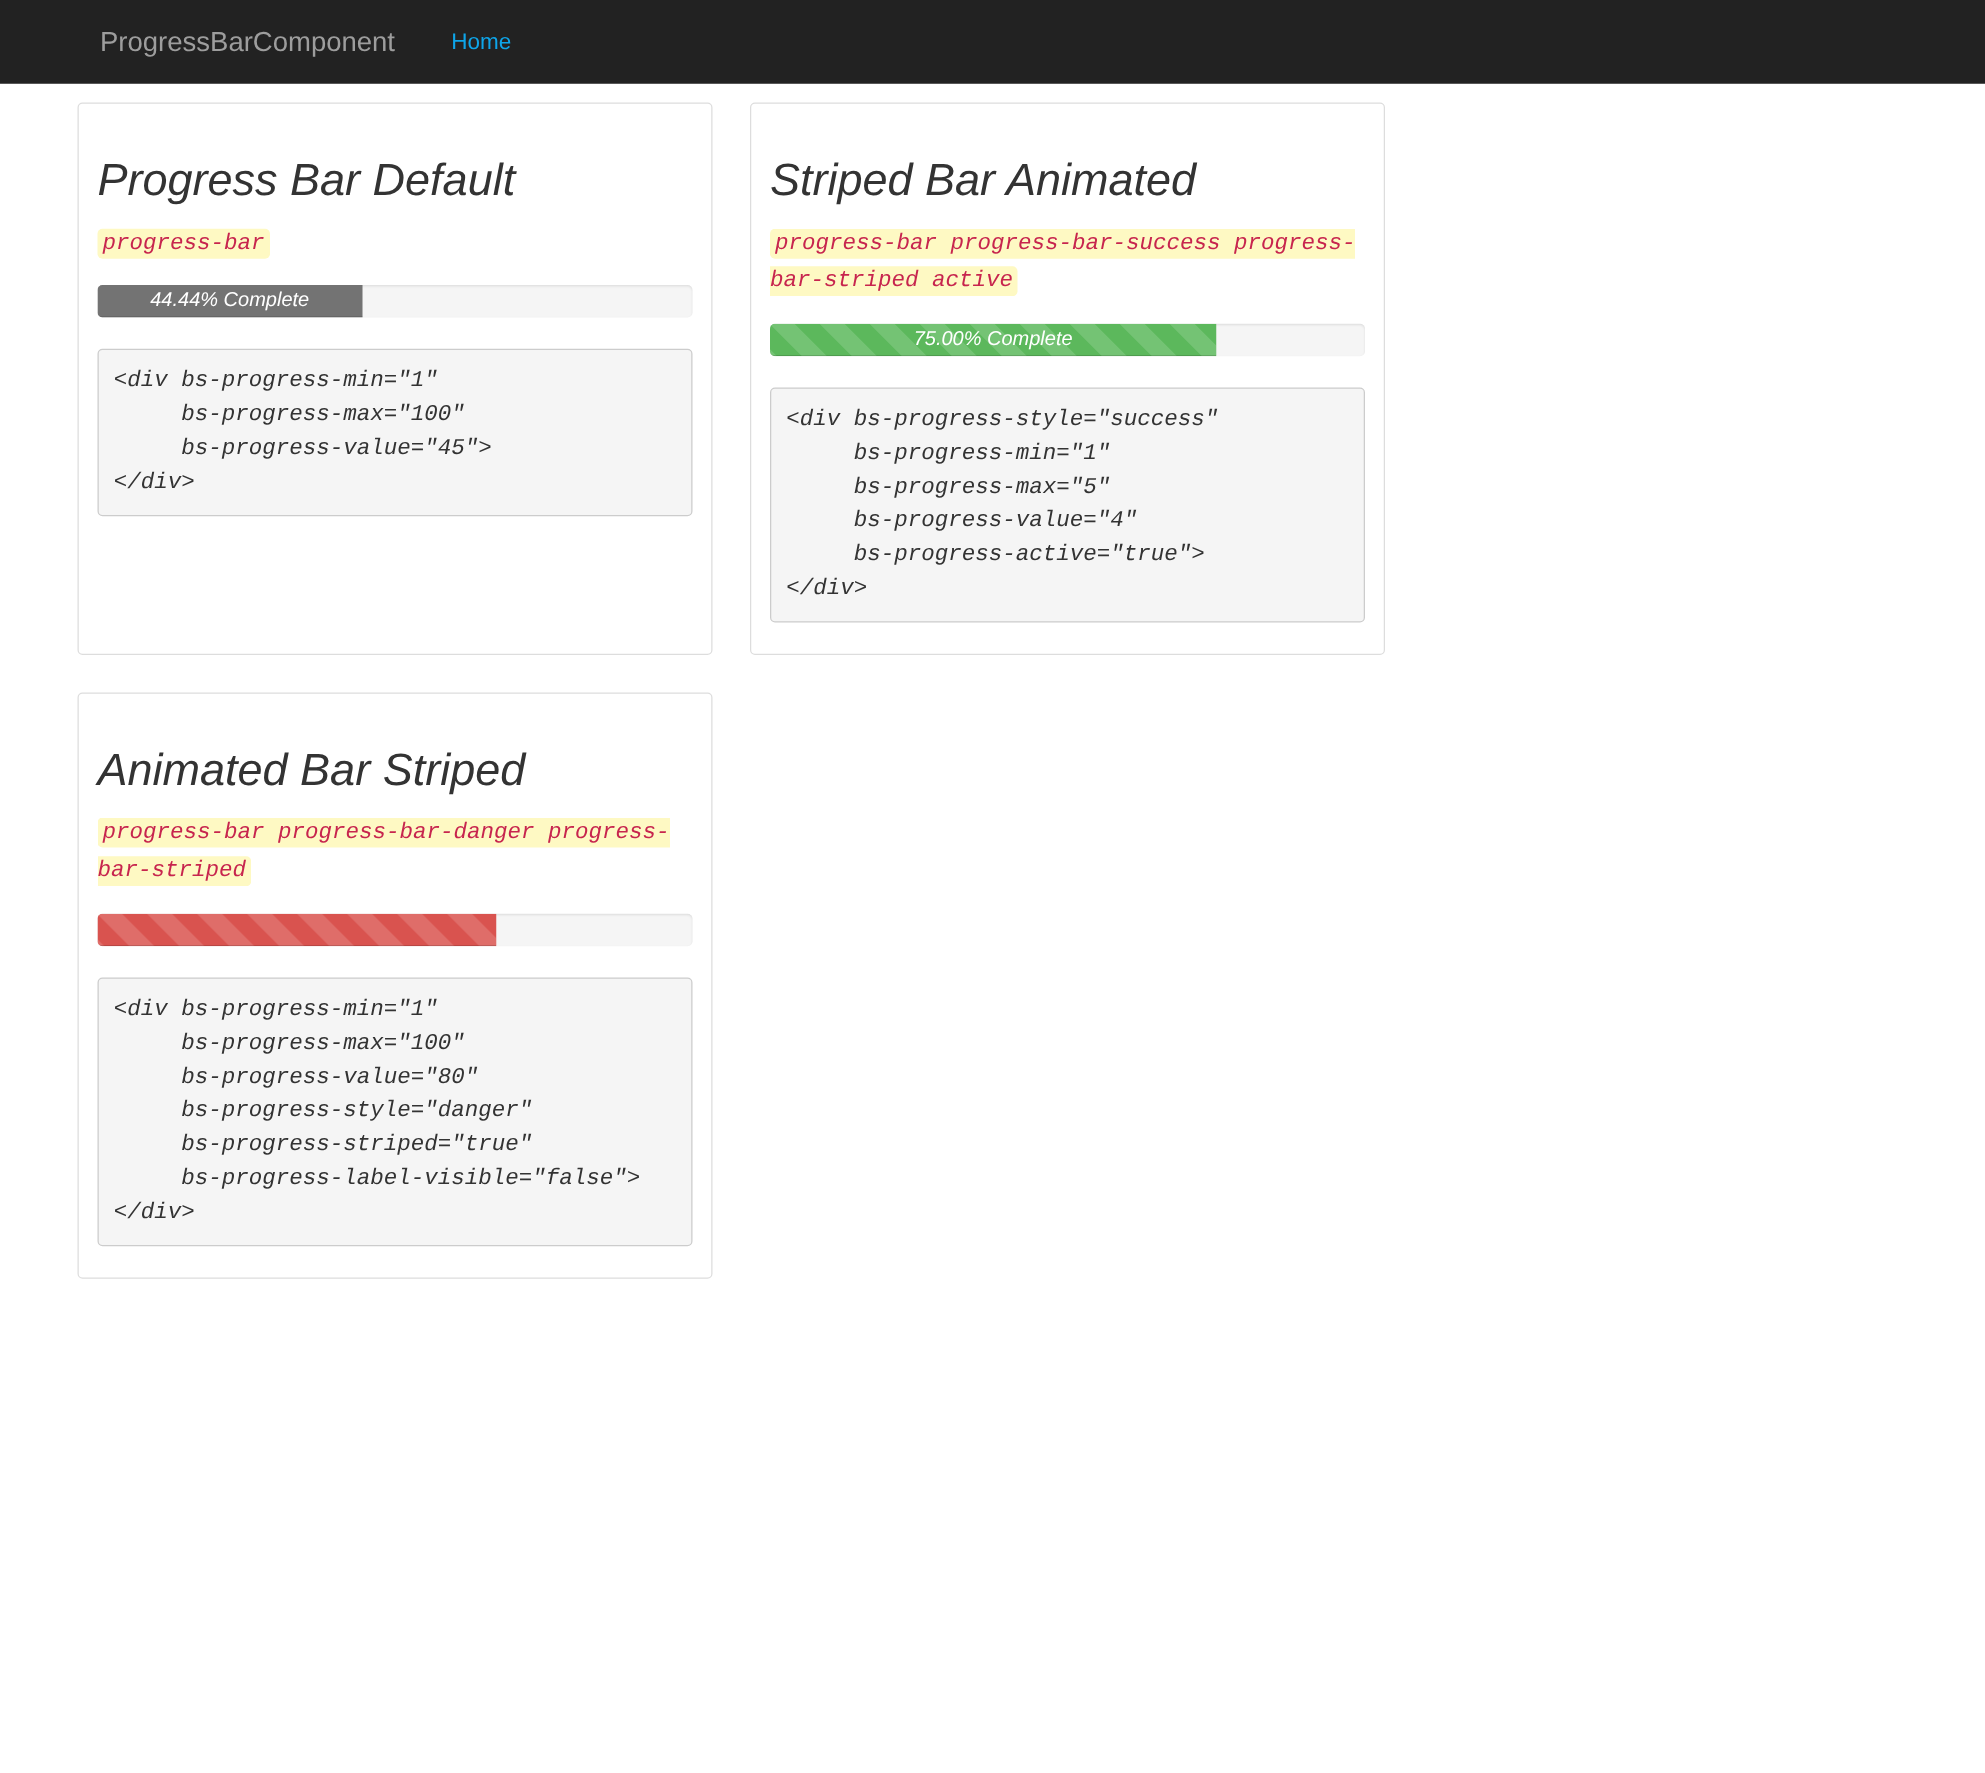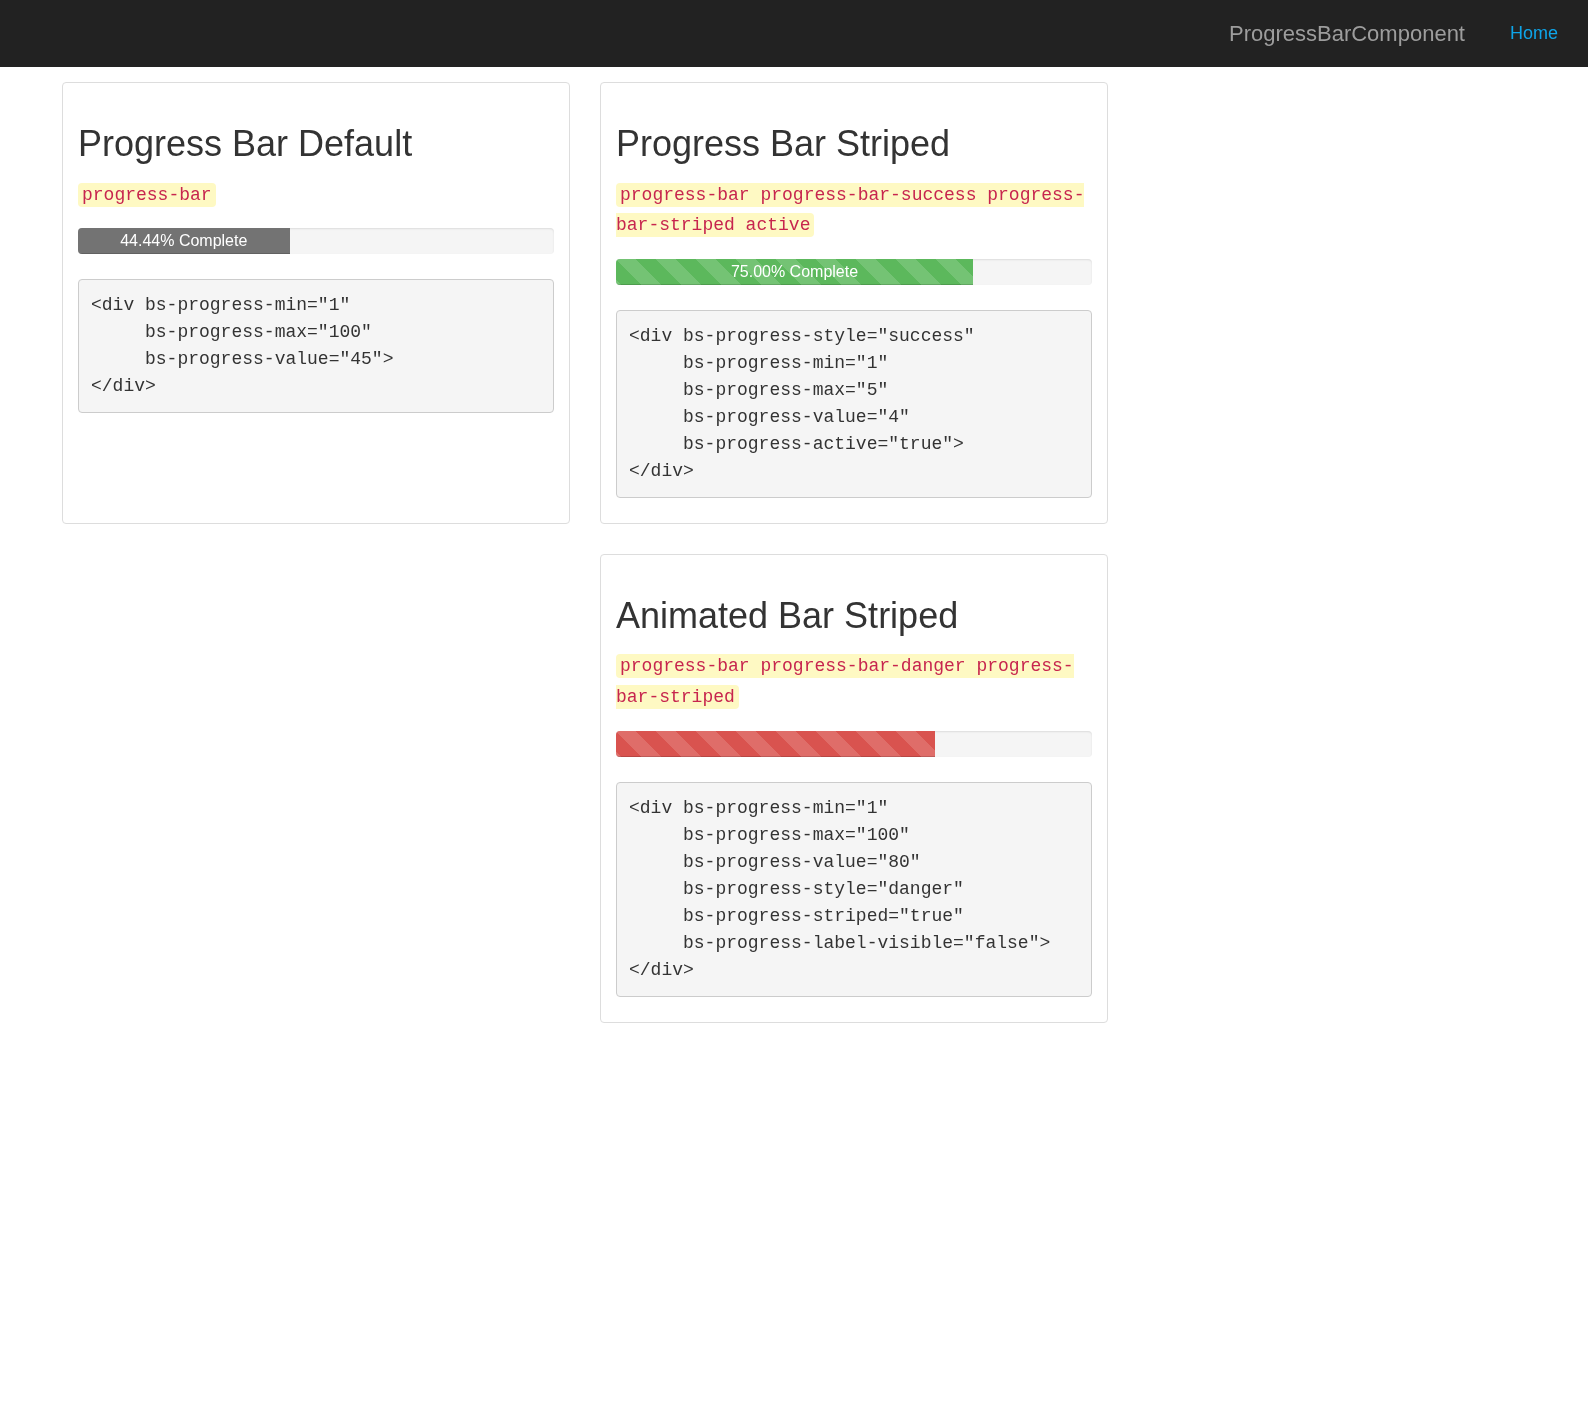--- a/index.html
+++ b/index.html
@@ -1,19 +1,18 @@
 <!DOCTYPE html>
 <html><head>
   <meta charset="utf-8">
   <style>
     * {
       box-sizing: border-box;
       margin: 0;
       padding: 0;
-      justify-content: flex-end;
     }
     body {
       font-family: "Helvetica Neue", Helvetica, Arial, sans-serif;
       font-size: 14px;
       line-height: 1.42857143;
       color: #333;
       background-color: #fff;
     }
     .navbar {
       background-color: #222;
@@ -64,20 +63,21 @@
       padding-left: 15px;
       padding-right: 15px;
       margin-bottom: 30px;
     }
     .panel {
       border: 1px solid #ddd;
       border-radius: 4px;
       background-color: #fff;
       padding: 15px;
       height: 100%;
+      font-style: italic;
     }
     h1 {
       font-size: 36px;
       font-weight: 500;
       margin-top: 20px;
       margin-bottom: 10px;
       color: #333;
     }
     code {
       font-family: Menlo, Monaco, Consolas, "Courier New", monospace;
@@ -181,21 +181,21 @@
         </div>
         <pre>&lt;div bs-progress-min="1"
      bs-progress-max="100"
      bs-progress-value="45"&gt;
 &lt;/div&gt;</pre>
       </div>
     </div>
 
     <div class="col">
       <div class="panel">
-        <h1>Progress Bar Striped</h1>
+        <h1>Striped Bar Animated</h1>
         <div class="code-wrap">
           <code>progress-bar progress-bar-success progress-bar-striped active</code>
         </div>
         <div class="progress">
           <div class="progress-bar progress-bar-success progress-bar-striped active" style="width:75%">
             <span>75.00% Complete</span>
           </div>
         </div>
         <pre>&lt;div bs-progress-style="success"
      bs-progress-min="1"

